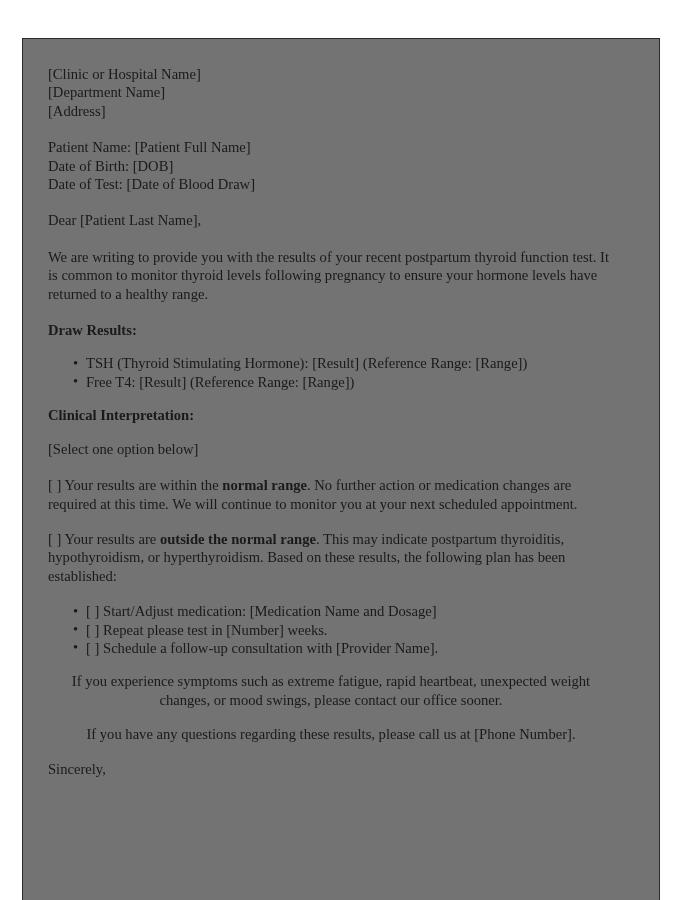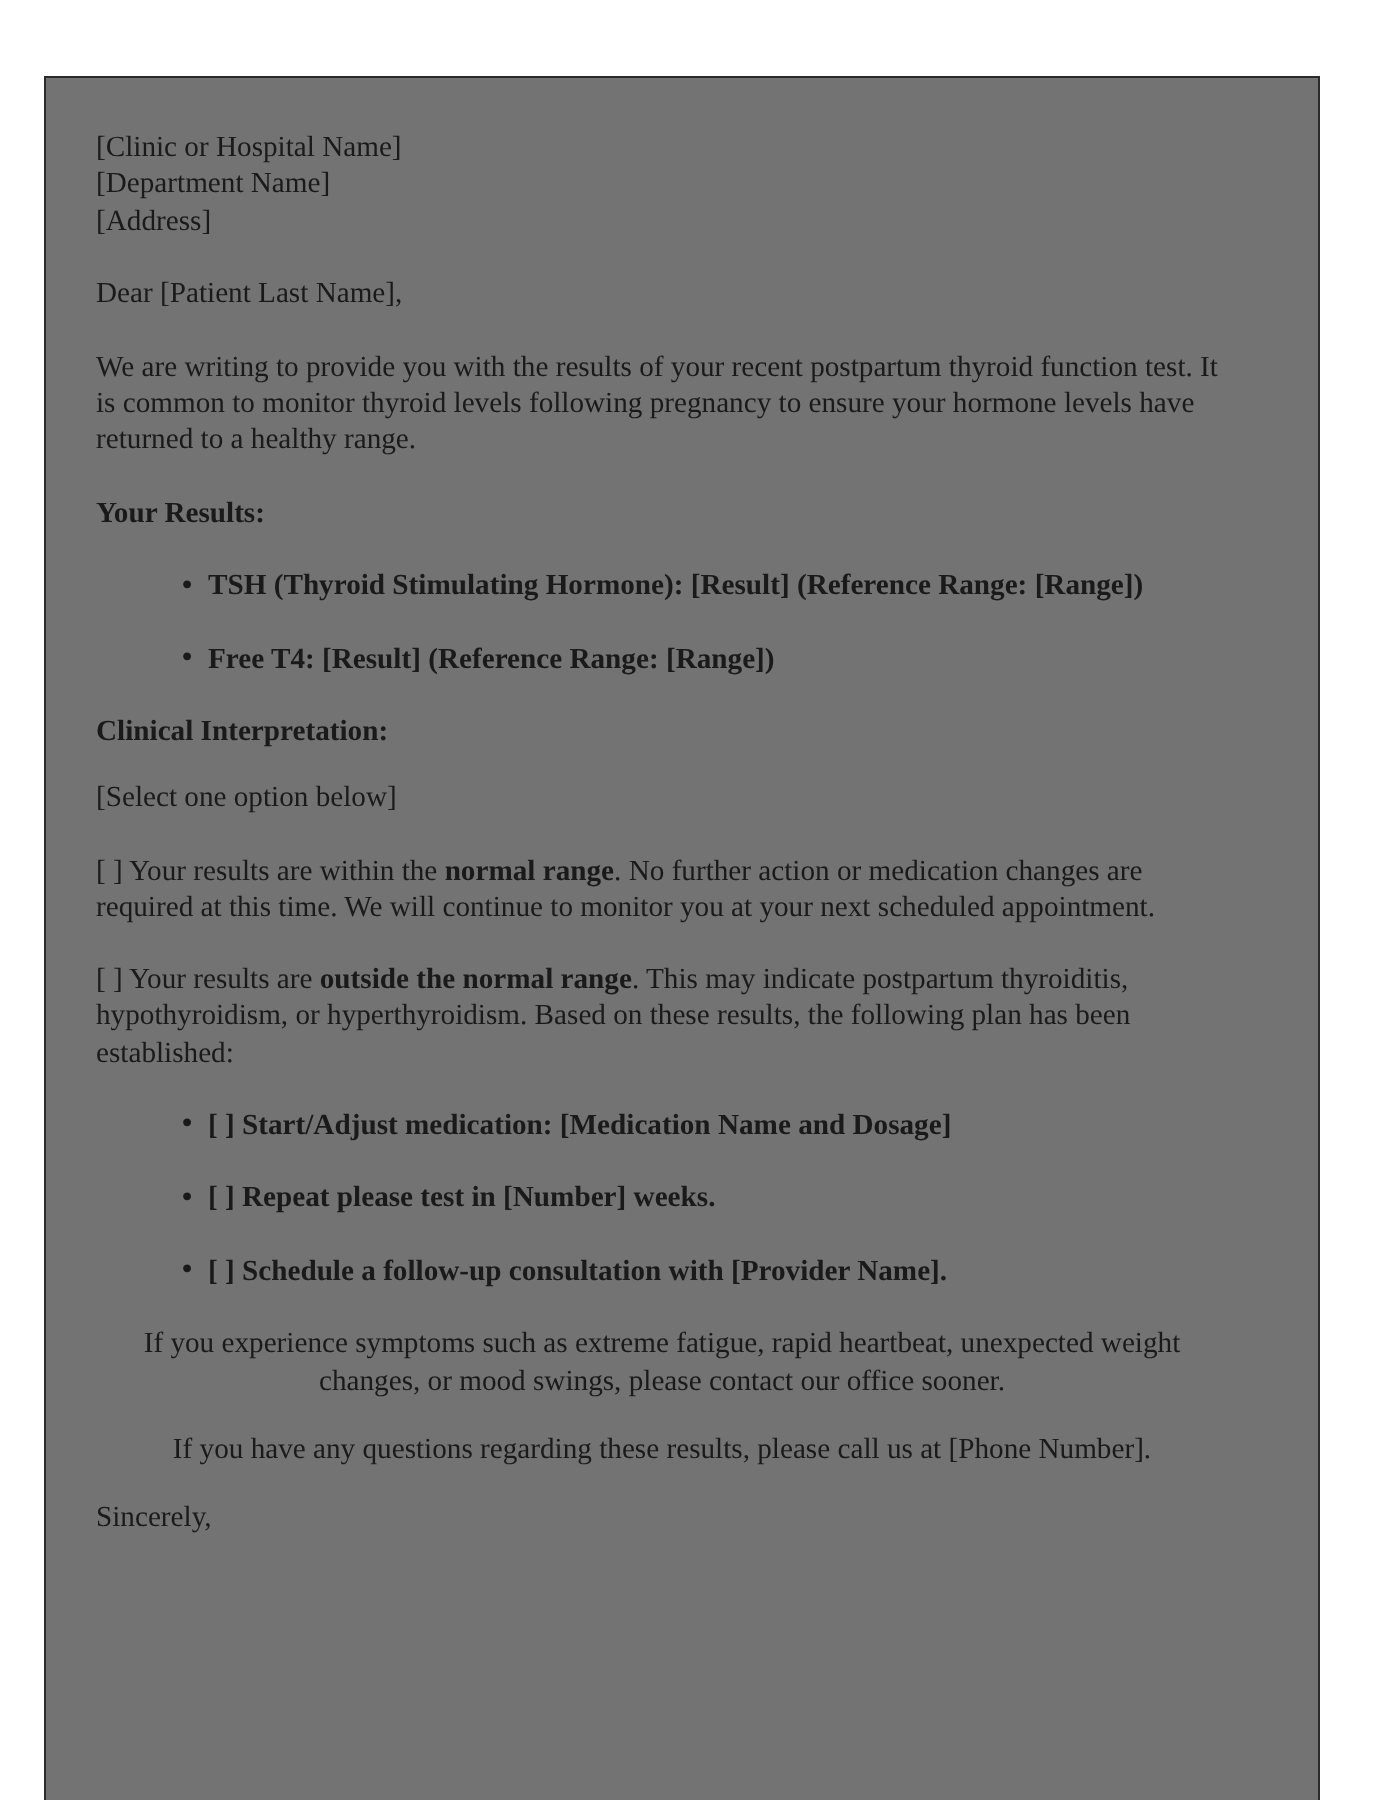--- a/index.html
+++ b/index.html
@@ -57,23 +57,22 @@
   }
 
   .bullets {
     list-style: none;
     margin: 0 0 15px 0;
     padding: 0;
   }
   .bullets li {
     position: relative;
     padding-left: 38px;
-    margin: 18px;
+    margin: 0;
     white-space: nowrap;
-    font-weight: bold;
   }
   .bullets li::before {
     content: "\2022";
     position: absolute;
     left: 25px;
     top: -0.5px;
     font-size: 14.6px;
     line-height: 18.4px;
   }
 
@@ -89,26 +88,31 @@
 <div id="page-sheet">
   <div id="page-body">
 
     <div class="block-lines">
       <p class="line">[Clinic or Hospital Name]</p>
       <p class="line">[Department Name]</p>
       <p class="line">[Address]</p>
     </div>
 
 
+    <div class="block-lines">
+      <p class="line">Patient Name: [Patient Full Name]</p>
+      <p class="line">Date of Birth: [DOB]</p>
+      <p class="line">Date of Test: [Date of Blood Draw]</p>
+    </div>
 
     <p class="para">Dear [Patient Last Name],</p>
 
     <p class="para">We are writing to provide you with the results of your recent postpartum thyroid function test. It is common to monitor thyroid levels following pregnancy to ensure your hormone levels have returned to a healthy range.</p>
 
-    <p class="heading">Your Results:</p>
+    <p class="heading">Draw Results:</p>
 
     <ul class="bullets">
       <li>TSH (Thyroid Stimulating Hormone): [Result] (Reference Range: [Range])</li>
       <li>Free T4: [Result] (Reference Range: [Range])</li>
     </ul>
 
     <p class="heading">Clinical Interpretation:</p>
 
     <p class="para">[Select one option below]</p>
 

